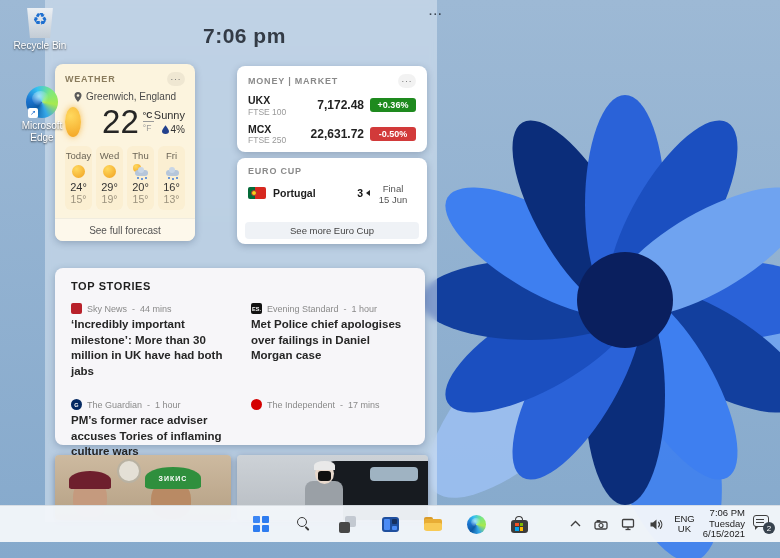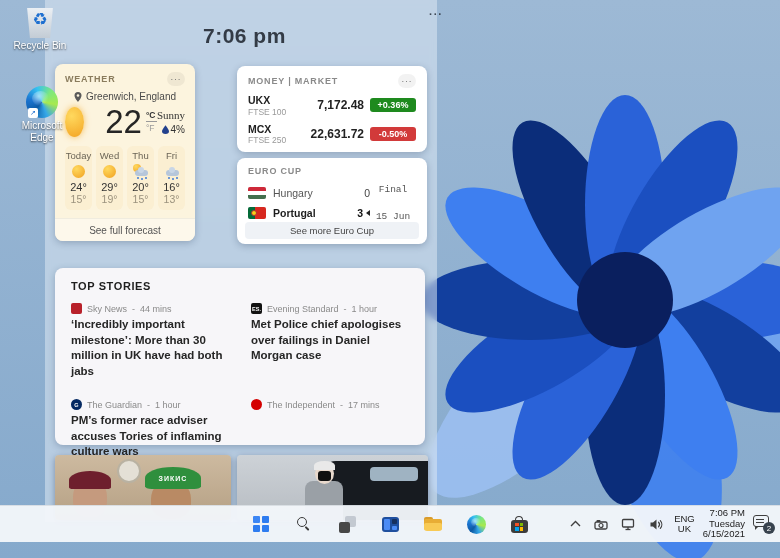--- a/index.html
+++ b/index.html
@@ -29,21 +29,21 @@
     font-size:10px;color:#4a4a4a;}
   .w-now{display:flex;align-items:center;margin-top:3px;}
   .w-sun{width:30px;height:30px;border-radius:50%;
     background:radial-gradient(circle at 35% 30%,#ffd95e,#f3a322);box-shadow:0 0 6px rgba(243,170,40,.7);}
   .w-temp{font-size:33px;font-weight:300;color:#252525;margin-left:21px;line-height:1;}
   .w-units{margin-left:4px;display:flex;flex-direction:column;align-items:flex-start;gap:1px;}
   .w-units .u1{font-size:8.5px;font-weight:700;color:#333;}
   .w-units .div{width:11px;height:1px;background:#9a9a9a;}
   .w-units .u2{font-size:8.5px;color:#999;}
   .w-cond{margin-left:auto;text-align:right;}
-  .w-cond .c1{font-size:11px;color:#333;font-family:Liberation Serif, serif;}
+  .w-cond .c1{font-size:11px;color:#333;}
   .w-precip{display:flex;align-items:center;justify-content:flex-end;gap:2px;
     font-size:10px;color:#333;margin-top:3px;}
   .w-row{display:flex;gap:4px;margin-top:8px;}
   .w-col{flex:1;text-align:center;background:rgba(250,238,206,.8);border-radius:6px;padding:4px 0 5px;cursor:pointer;}
   .w-day{font-size:9.5px;color:#6b6557;}
   .w-hi{font-size:11px;color:#333;}
   .w-lo{font-size:10.5px;color:#9b927d;}
   .wicon{position:relative;width:18px;height:15px;margin:3px auto 2px;}
   .wicon .p-sun{display:none;position:absolute;border-radius:50%;
     background:radial-gradient(circle at 35% 30%,#ffd95e,#f09f1f);}
@@ -84,21 +84,21 @@
   .flag-pt .r{position:absolute;right:0;top:0;bottom:0;width:60%;background:#d7281f;}
   .flag-pt .em{position:absolute;left:35%;top:50%;width:6px;height:6px;margin:-3px 0 0 -3px;
     border-radius:50%;background:#f7d117;border:1px solid #a33;box-sizing:border-box;}
   .e-name{font-size:10.5px;color:#555;}
   .e-row.winner .e-name{font-weight:700;color:#1d1d1d;}
   .e-score{margin-left:auto;font-size:10.5px;color:#444;display:flex;align-items:center;gap:3px;}
   .e-row.winner .e-score{font-weight:700;color:#111;}
   .tri{width:0;height:0;border-top:3px solid transparent;border-bottom:3px solid transparent;
     border-right:4px solid #222;}
   .e-info{width:46px;display:flex;flex-direction:column;align-items:center;justify-content:center;
-    font-size:9.5px;color:#555;gap:16px;font-family:Liberation Mono, monospace;}
+    font-size:9.5px;color:#555;gap:0;}
   .e-footer{position:absolute;left:8px;right:8px;bottom:5px;height:17px;border-radius:4px;
     background:rgba(238,241,246,.95);display:flex;align-items:center;justify-content:center;
     font-size:9.5px;color:#444;cursor:pointer;}
 
   
   .stories{left:55px;top:268px;width:370px;height:177px;background:#f7f6f9;padding:12px 16px;}
   .s-title{font-size:11px;font-weight:700;letter-spacing:.6px;color:#1f1f1f;margin-bottom:11px;}
   .s-grid{display:grid;grid-template-columns:1fr 1fr;column-gap:22px;row-gap:20px;}
   .s-item{cursor:pointer;}
   .s-meta{display:flex;align-items:center;gap:5px;font-size:9px;color:#8a8a8a;margin-bottom:3px;}
@@ -333,31 +333,20 @@
       <div class="m-badge" style="background: rgb(210, 58, 58);">-0.50%</div>
     </div>
   </div>
 
   <div class="card euro">
     <div class="card-header">
       <span class="card-title">EURO CUP</span>
     </div>
     <div class="e-body">
       <div class="e-teams">
-        <div class="e-row">
-          <span class="flag flag-hu">
-            <div style="background:#ce2939"></div>
-              <div style="background:#ffffff"></div>
-              <div style="background:#436f4d"></div>
-          </span>
-          <span class="e-name">Hungary</span>
-          <span class="e-score">
-              <span>0</span>
-            </span>
-        </div>
         <div class="e-row winner">
           <span class="flag flag-pt">
             <span class="g"></span>
               <span class="r"></span>
               <span class="em"></span>
           </span>
           <span class="e-name">Portugal</span>
           <span class="e-score">
             <span>3</span>
             <span class="tri"></span>

